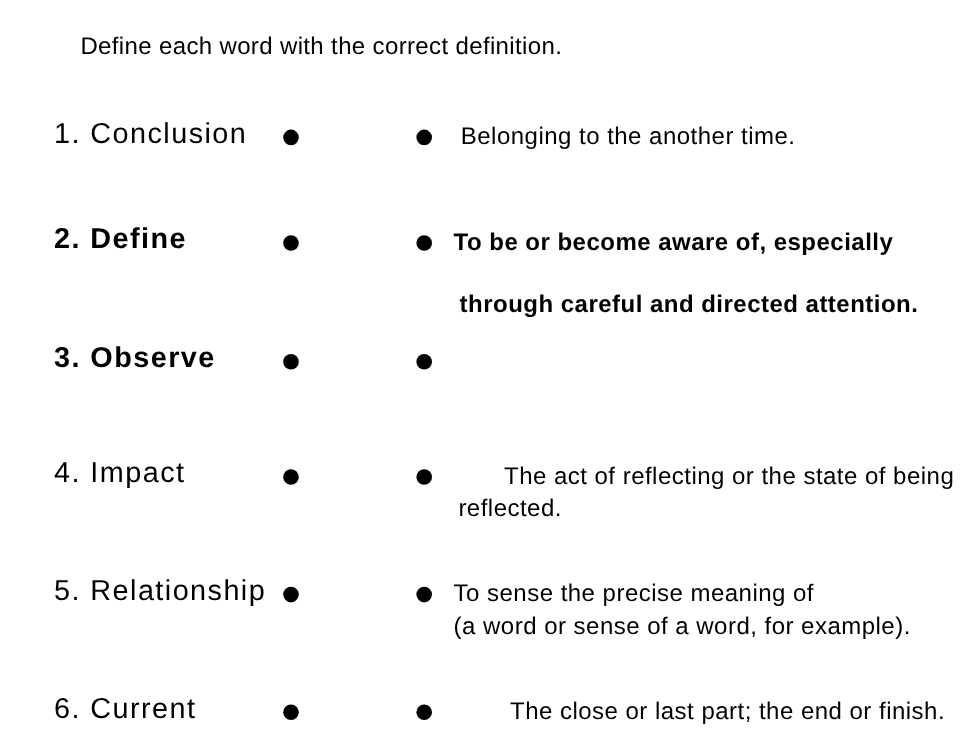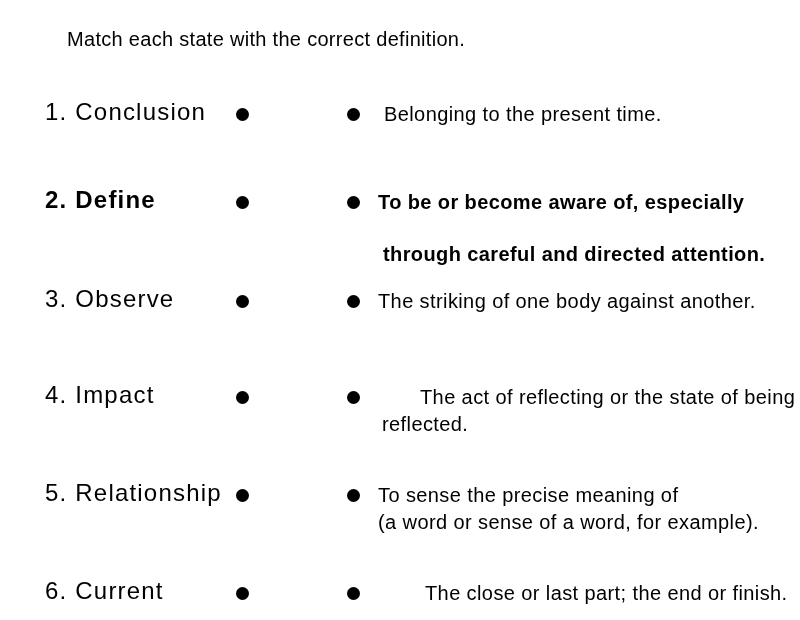--- a/index.html
+++ b/index.html
@@ -25,21 +25,21 @@
     white-space: nowrap;
   }
   .match-row {
     position: absolute;
     left: 0;
     width: 682px;
     height: 62px;
   }
   .row-1 { top: 98px; }
   .row-2 { top: 186px; font-weight: bold; }
-  .row-3 { top: 285px; }
+  .row-3 { top: 285px; font-weight: bold; }
   .row-4 { top: 381px; }
   .row-5 { top: 479px; text-decoration: underline; }
   .row-6 { top: 577px; }
 
   .word-label {
     position: absolute;
     left: 45px;
     top: 0;
     font-size: 24px;
     letter-spacing: 1.2px;
@@ -74,50 +74,46 @@
   .row-2 .def-line-2 { padding-left: 5px; margin-top: 25px; }
   .row-4 .def-line-1 { padding-left: 4px; margin-left: 38px; }
   .row-4 .def-line-2 { padding-left: 4px; }
   .row-6 .def-line-1 { padding-left: 4px; margin-left: 43px; }
 </style>
 </head>
 <body>
 
 <div>
 
-  <div class="title">Match each state with the correct definition.</div>
+  <div class="title">Define each word with the correct definition.</div>
 
   <div class="match-row row-1">
     <div class="word-label"><span>1.</span> <span>Conclusion</span></div>
     <span class="dot word-dot"></span>
     <span class="dot def-dot"></span>
     <div class="def-text">
-      <span class="def-line def-line-1">Belonging to the present time.</span>
+      <span class="def-line def-line-1">Belonging to the another time.</span>
       <span class="def-line def-line-2"></span>
     </div>
   </div>
 
   <div class="match-row row-2">
     <div class="word-label"><span>2.</span> <span>Define</span></div>
     <span class="dot word-dot"></span>
     <span class="dot def-dot"></span>
     <div class="def-text">
       <span class="def-line def-line-1">To be or become aware of, especially</span>
       <span class="def-line def-line-2">through careful and directed attention.</span>
     </div>
   </div>
 
   <div class="match-row row-3">
     <div class="word-label"><span>3.</span> <span>Observe</span></div>
     <span class="dot word-dot"></span>
     <span class="dot def-dot"></span>
-    <div class="def-text">
-      <span class="def-line def-line-1">The striking of one body against another.</span>
-      <span class="def-line def-line-2"></span>
-    </div>
   </div>
 
   <div class="match-row row-4">
     <div class="word-label"><span>4.</span> <span>Impact</span></div>
     <span class="dot word-dot"></span>
     <span class="dot def-dot"></span>
     <div class="def-text">
       <span class="def-line def-line-1">The act of reflecting or the state of being</span>
       <span class="def-line def-line-2">reflected.</span>
     </div>

